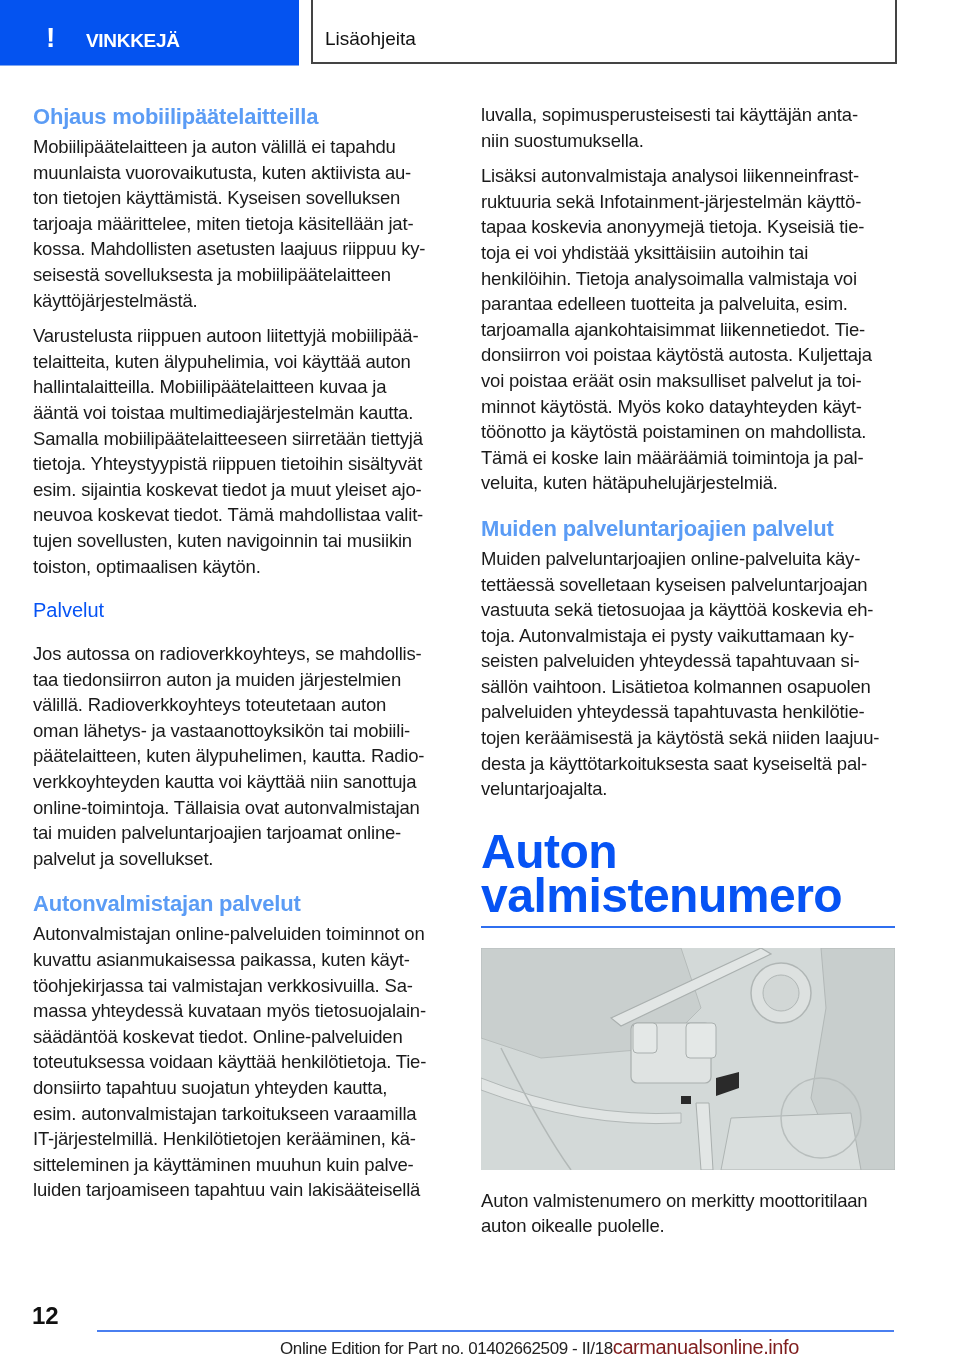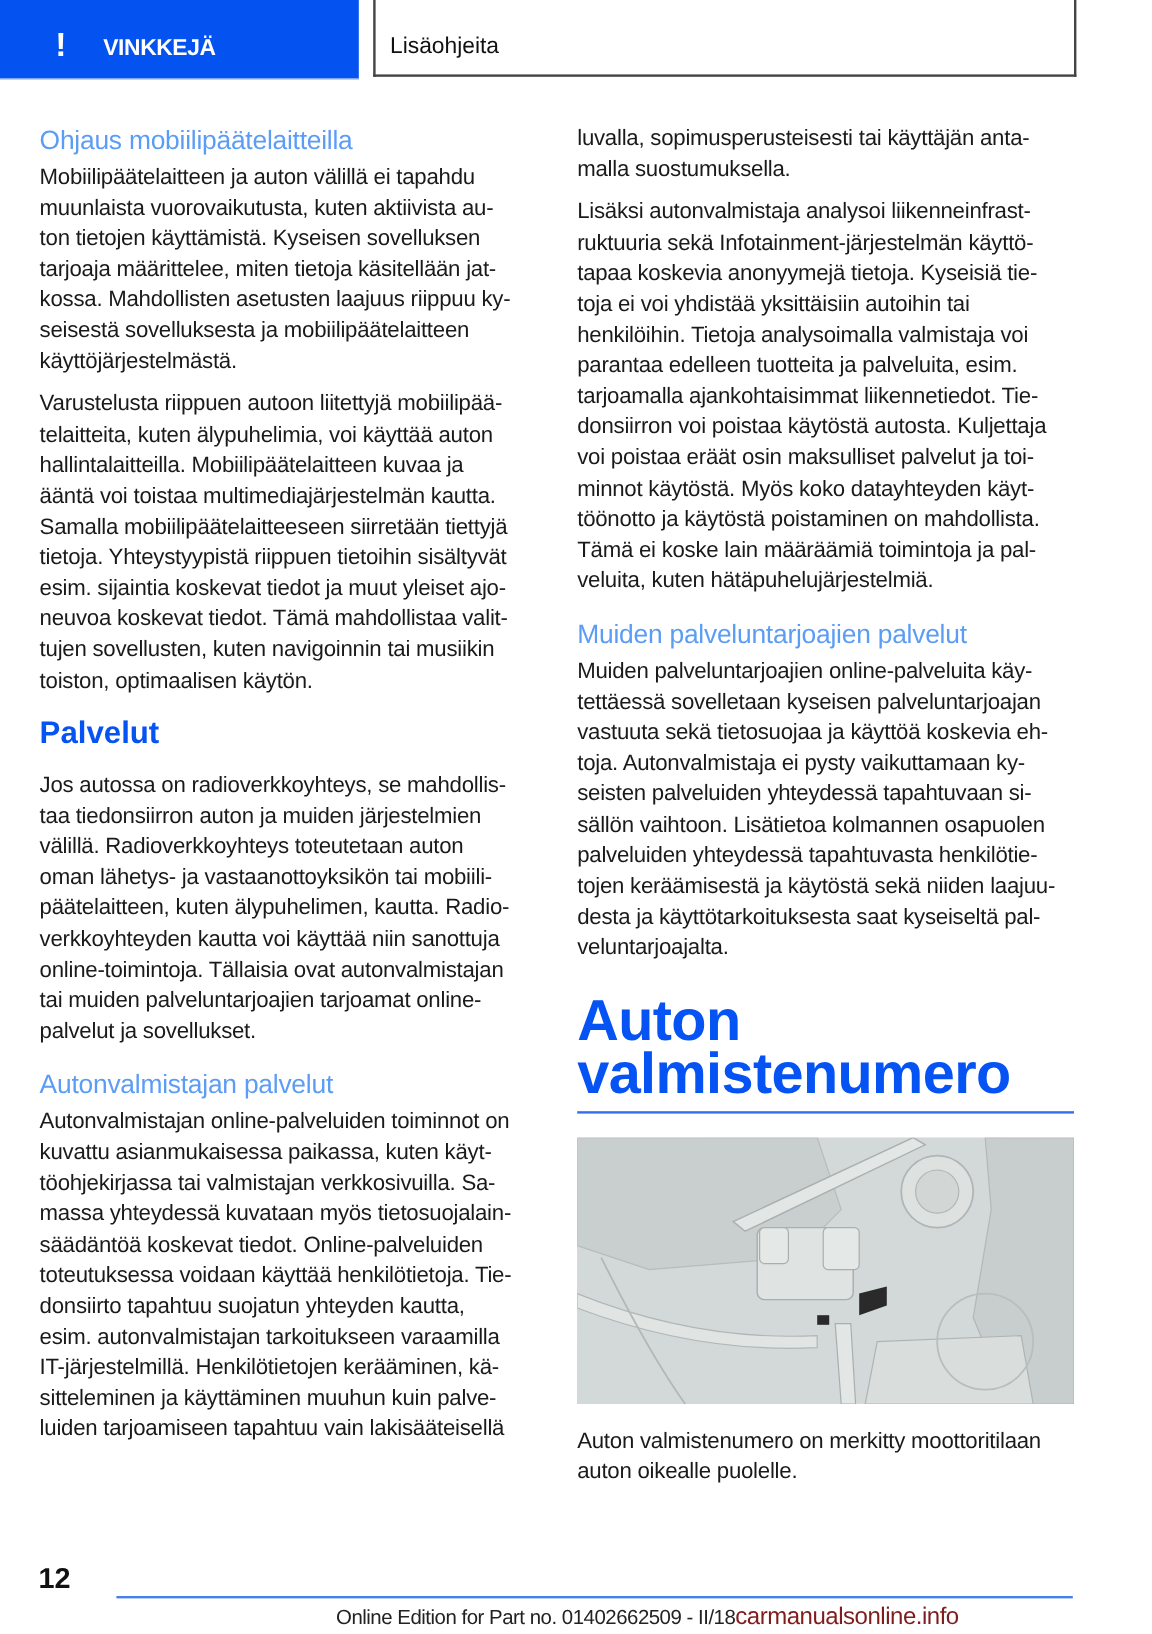--- a/index.html
+++ b/index.html
@@ -68,29 +68,29 @@
       font-size: 18.5px;
       line-height: 25.6px;
       color: #1a1a1a;
       white-space: pre-line;
       letter-spacing: -0.2px;
     }
     h3.sub {
       margin: 0 0 2px 0;
       font-size: 22px;
       line-height: 30px;
-      font-weight: normal;
+      font-weight: bold;
       color: #5b9cf5;
       letter-spacing: -0.2px;
     }
     h2.sec {
       margin: 16px 0 16px 0;
-      font-size: 26px;
+      font-size: 20px;
       line-height: 30px;
-      font-weight: bold;
+      font-weight: normal;
       color: #0653f4;
     }
     h1.big {
       margin: 0;
       font-size: 48px;
       line-height: 44px;
       font-weight: bold;
       color: #0653f4;
       letter-spacing: -0.5px;
     }
@@ -187,21 +187,21 @@
 toteutuksessa voidaan käyttää henkilötietoja. Tie-
 donsiirto tapahtuu suojatun yhteyden kautta,
 esim. autonvalmistajan tarkoitukseen varaamilla
 IT-järjestelmillä. Henkilötietojen kerääminen, kä-
 sitteleminen ja käyttäminen muuhun kuin palve-
 luiden tarjoamiseen tapahtuu vain lakisääteisellä</p>
 </div>
 
 <div class="col col-right">
   <p class="body">luvalla, sopimusperusteisesti tai käyttäjän anta-
-malla suostumuksella.</p>
+niin suostumuksella.</p>
   <p class="body">Lisäksi autonvalmistaja analysoi liikenneinfrast-
 ruktuuria sekä Infotainment-järjestelmän käyttö-
 tapaa koskevia anonyymejä tietoja. Kyseisiä tie-
 toja ei voi yhdistää yksittäisiin autoihin tai
 henkilöihin. Tietoja analysoimalla valmistaja voi
 parantaa edelleen tuotteita ja palveluita, esim.
 tarjoamalla ajankohtaisimmat liikennetiedot. Tie-
 donsiirron voi poistaa käytöstä autosta. Kuljettaja
 voi poistaa eräät osin maksulliset palvelut ja toi-
 minnot käytöstä. Myös koko datayhteyden käyt-

